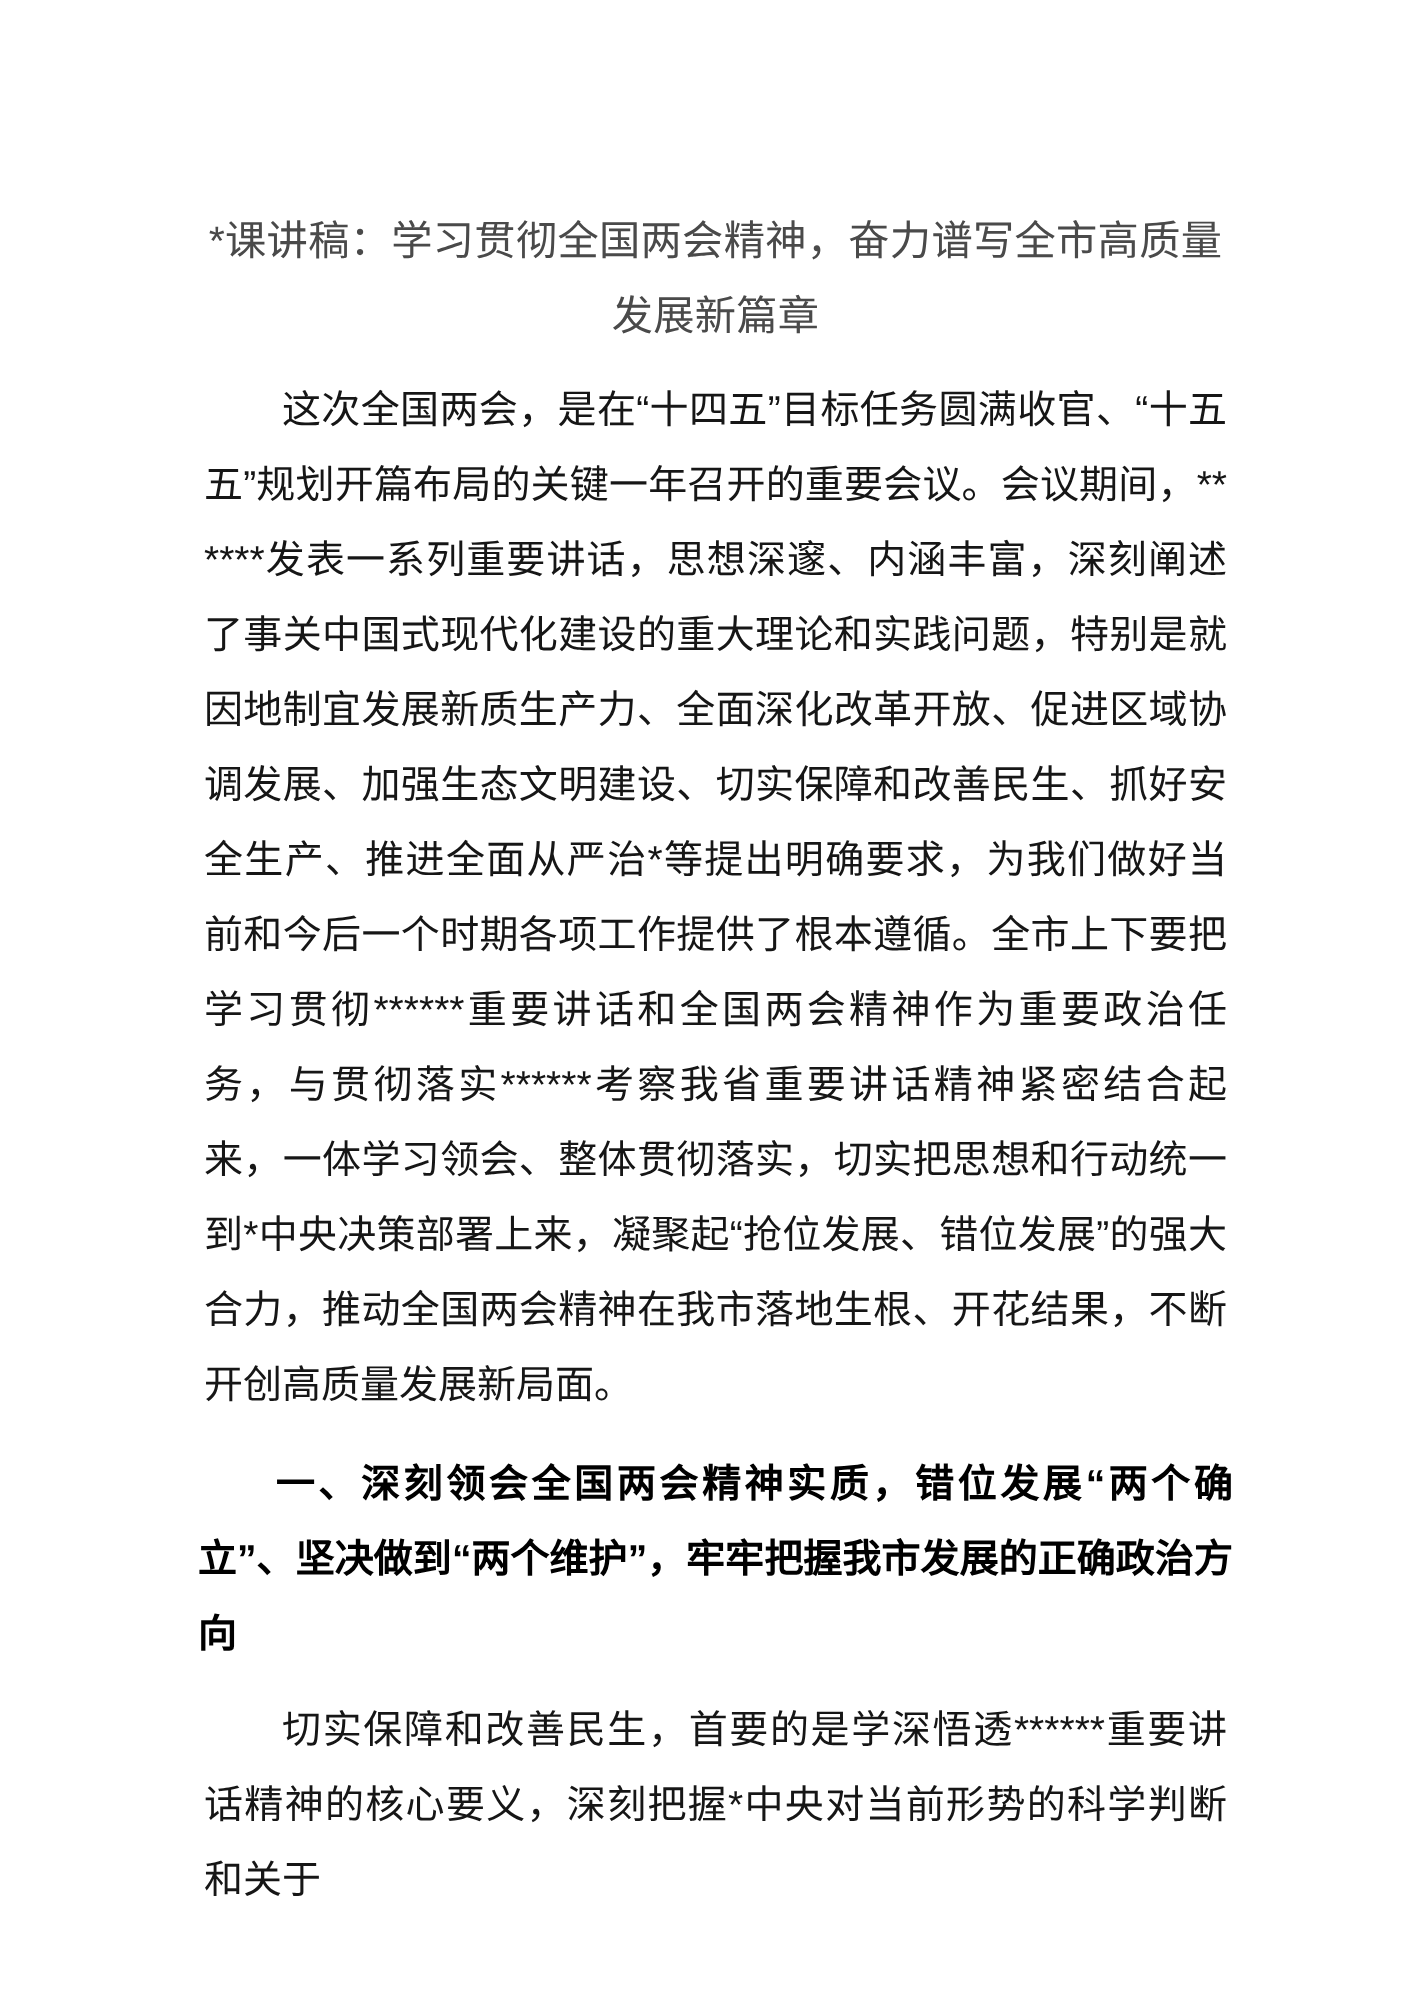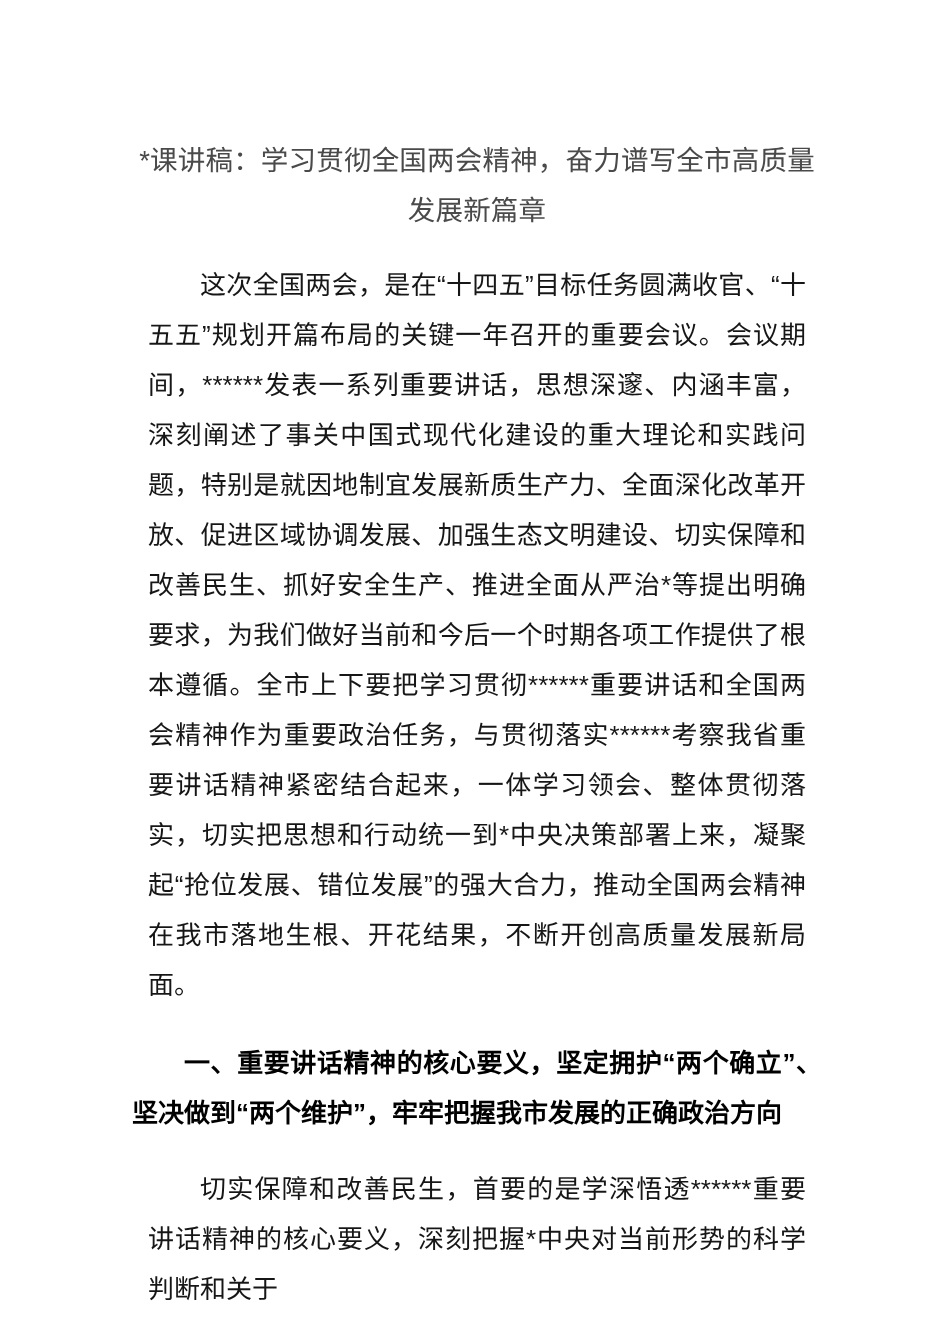--- a/index.html
+++ b/index.html
@@ -51,21 +51,21 @@
     padding-top: 18px;
     font-size: 26px;
     line-height: 50px;
     color: #4a4a4a;
     font-weight: 400;
     text-indent: 2em;
   }
 
   
   .para {
-    margin: 16px;
+    margin: 4px;
     font-size: 26px;
     line-height: 50px;
     color: #161616;
     font-weight: 400;
     text-align: justify;
     text-justify: inter-ideograph;
     text-indent: 2em;
     word-break: break-all;
   }
 
@@ -95,18 +95,18 @@
 <body>
 
 <div class="page">
   <div class="doc-body">
 
     <h1 class="doc-title">*课讲稿：学习贯彻全国两会精神，奋力谱写全市高质量发展新篇章</h1>
 
 
     <p class="para first-body">这次全国两会，是在“十四五”目标任务圆满收官、“十五五”规划开篇布局的关键一年召开的重要会议。会议期间，******发表一系列重要讲话，思想深邃、内涵丰富，深刻阐述了事关中国式现代化建设的重大理论和实践问题，特别是就因地制宜发展新质生产力、全面深化改革开放、促进区域协调发展、加强生态文明建设、切实保障和改善民生、抓好安全生产、推进全面从严治*等提出明确要求，为我们做好当前和今后一个时期各项工作提供了根本遵循。全市上下要把学习贯彻******重要讲话和全国两会精神作为重要政治任务，与贯彻落实******考察我省重要讲话精神紧密结合起来，一体学习领会、整体贯彻落实，切实把思想和行动统一到*中央决策部署上来，凝聚起“抢位发展、错位发展”的强大合力，推动全国两会精神在我市落地生根、开花结果，不断开创高质量发展新局面。</p>
 
-    <h2 class="section-heading">一、重要讲话精神的核心要义，坚定拥护“两个确立”、坚决做到“两个维护”，牢牢把握我市发展的正确政治方向</h2>
+    <h2 class="section-heading">一、深刻领会全国两会精神实质，错位发展“两个确立”、坚决做到“两个维护”，牢牢把握我市发展的正确政治方向</h2>
 
     <p class="para after-heading">切实保障和改善民生，首要的是学深悟透******重要讲话精神的核心要义，深刻把握*中央对当前形势的科学判断和关于</p>
 
   </div>
 </div>
 
 </body></html>

